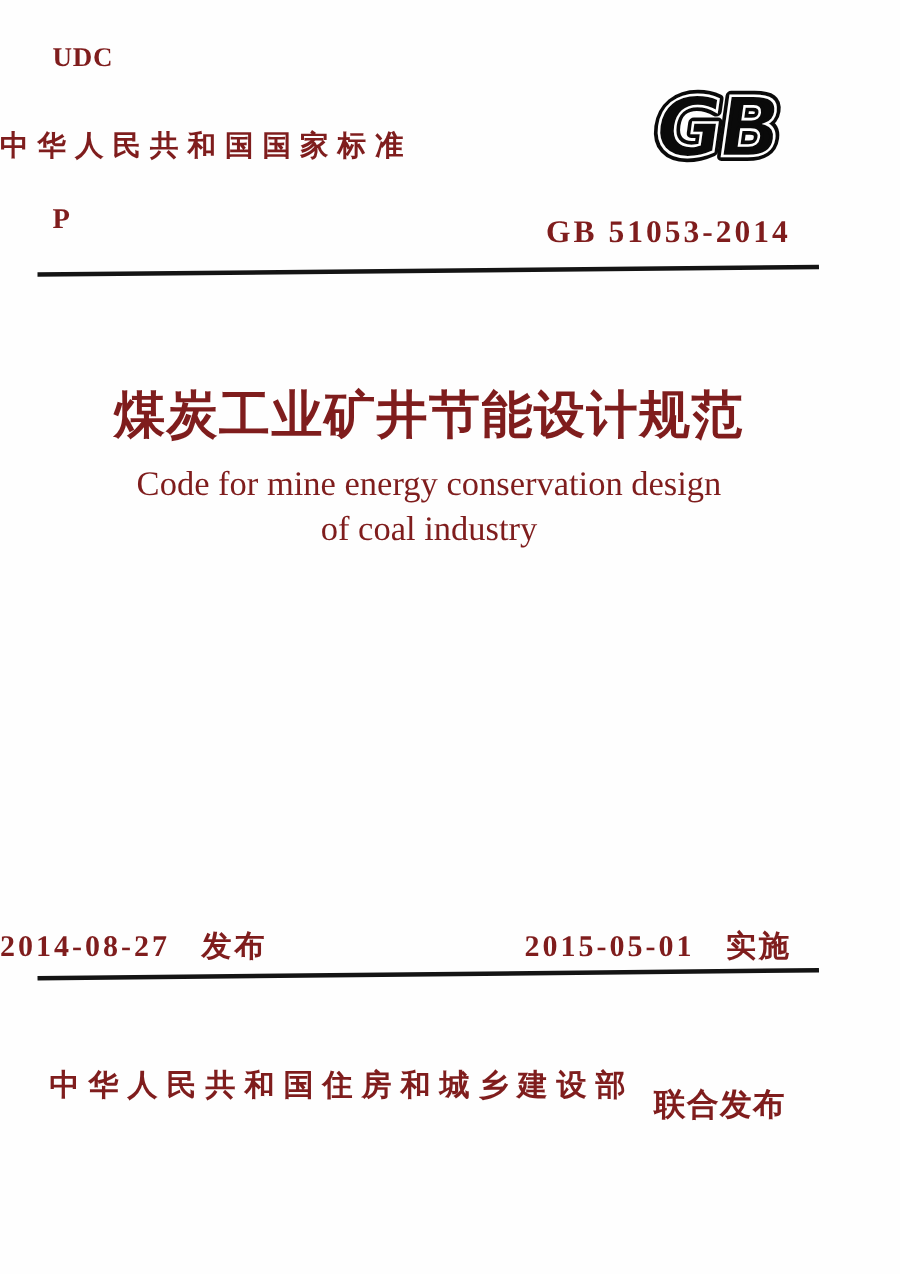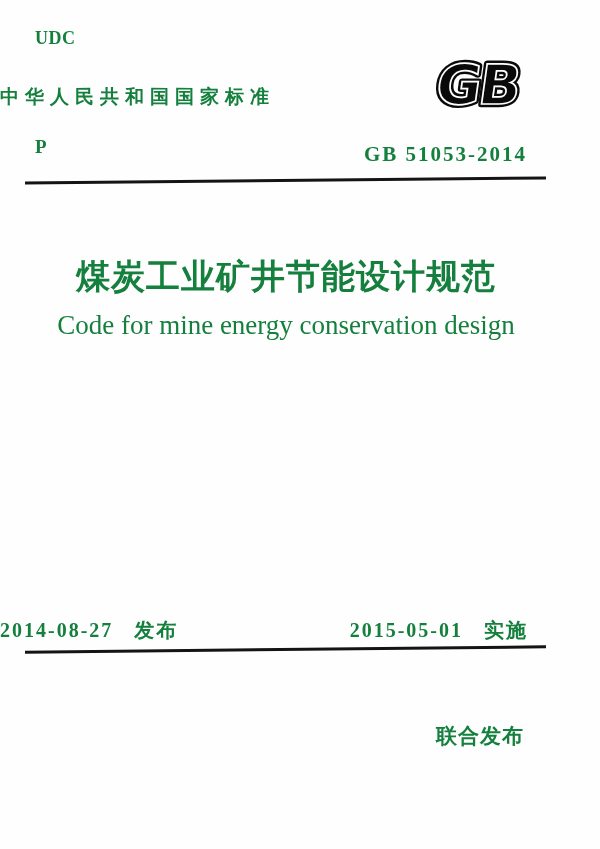--- a/index.html
+++ b/index.html
@@ -5,21 +5,21 @@
   * { margin: 0; padding: 0; box-sizing: border-box; }
   html, body { background: #e8e8e8; }
   body { font-family: "Liberation Serif", serif; }
 
   .page {
     position: relative;
     width: 600px;
     height: 849px;
     margin: 0 auto;
     background: #fefefe;
-    color: #15803d;
+    color: #7f1d1d;
     overflow: hidden;
   }
 
   .udc {
     position: absolute;
     left: 35px; top: 28px;
     font-family: "Liberation Serif", serif;
     font-weight: bold;
     font-size: 18px;
     letter-spacing: 0.5px;
@@ -78,21 +78,21 @@
     font-size: 34px;
     letter-spacing: 1px;
   }
 
   .title-en {
     position: absolute;
     left: 0; top: 308px;
     width: 572px;
     text-align: center;
     font-family: "Liberation Serif", serif;
-    font-size: 27px;
+    font-size: 23px;
     line-height: 1.3;
   }
 
   .dates-row {
     position: absolute;
     left: 0; top: 617px;
     width: 572px;
     display: flex;
     justify-content: space-between;
     padding-right: 44px;
@@ -150,31 +150,33 @@
   <div class="class-code">P</div>
 
   <div class="std-number">GB 51053-2014</div>
 
   <div class="rule rule-top"></div>
 
   <div class="title-cn">煤炭工业矿井节能设计规范</div>
 
   <div class="title-en">
     <div>Code for mine energy conservation design</div>
+    <div>of coal industry</div>
   </div>
 
   <div class="dates-row">
     <div>
       <span class="date-num">2014-08-27</span>
       <span class="date-label">发布</span>
     </div>
     <div>
       <span class="date-num">2015-05-01</span>
       <span class="date-label">实施</span>
     </div>
   </div>
 
   <div class="rule rule-mid"></div>
 
+  <div class="publisher-line publisher-1">中华人民共和国住房和城乡建设部</div>
 
   <div class="joint-label">联合发布</div>
 
 </div>
 
 </body></html>

